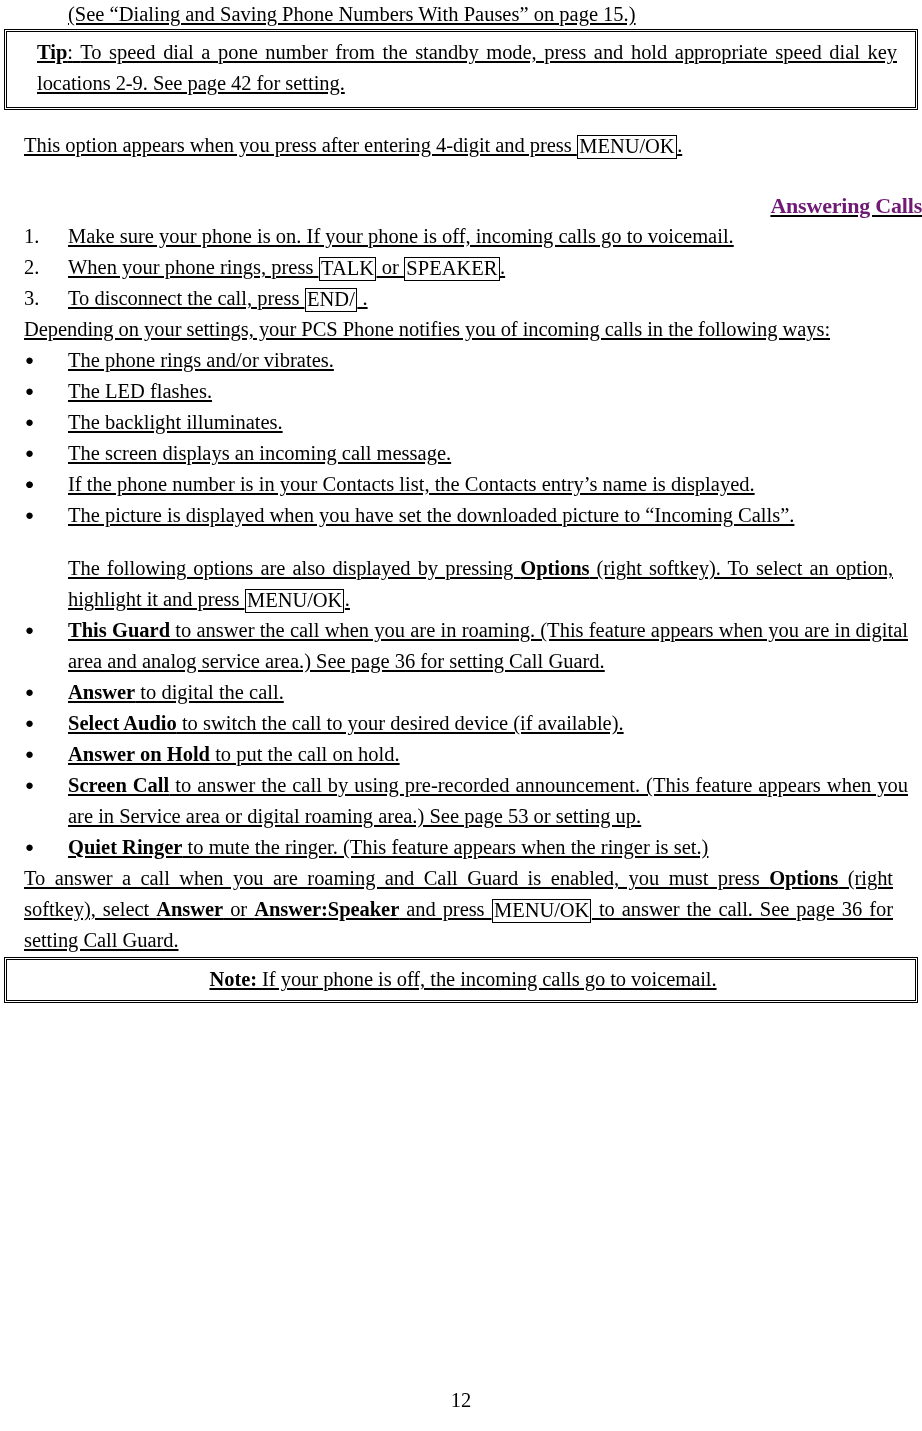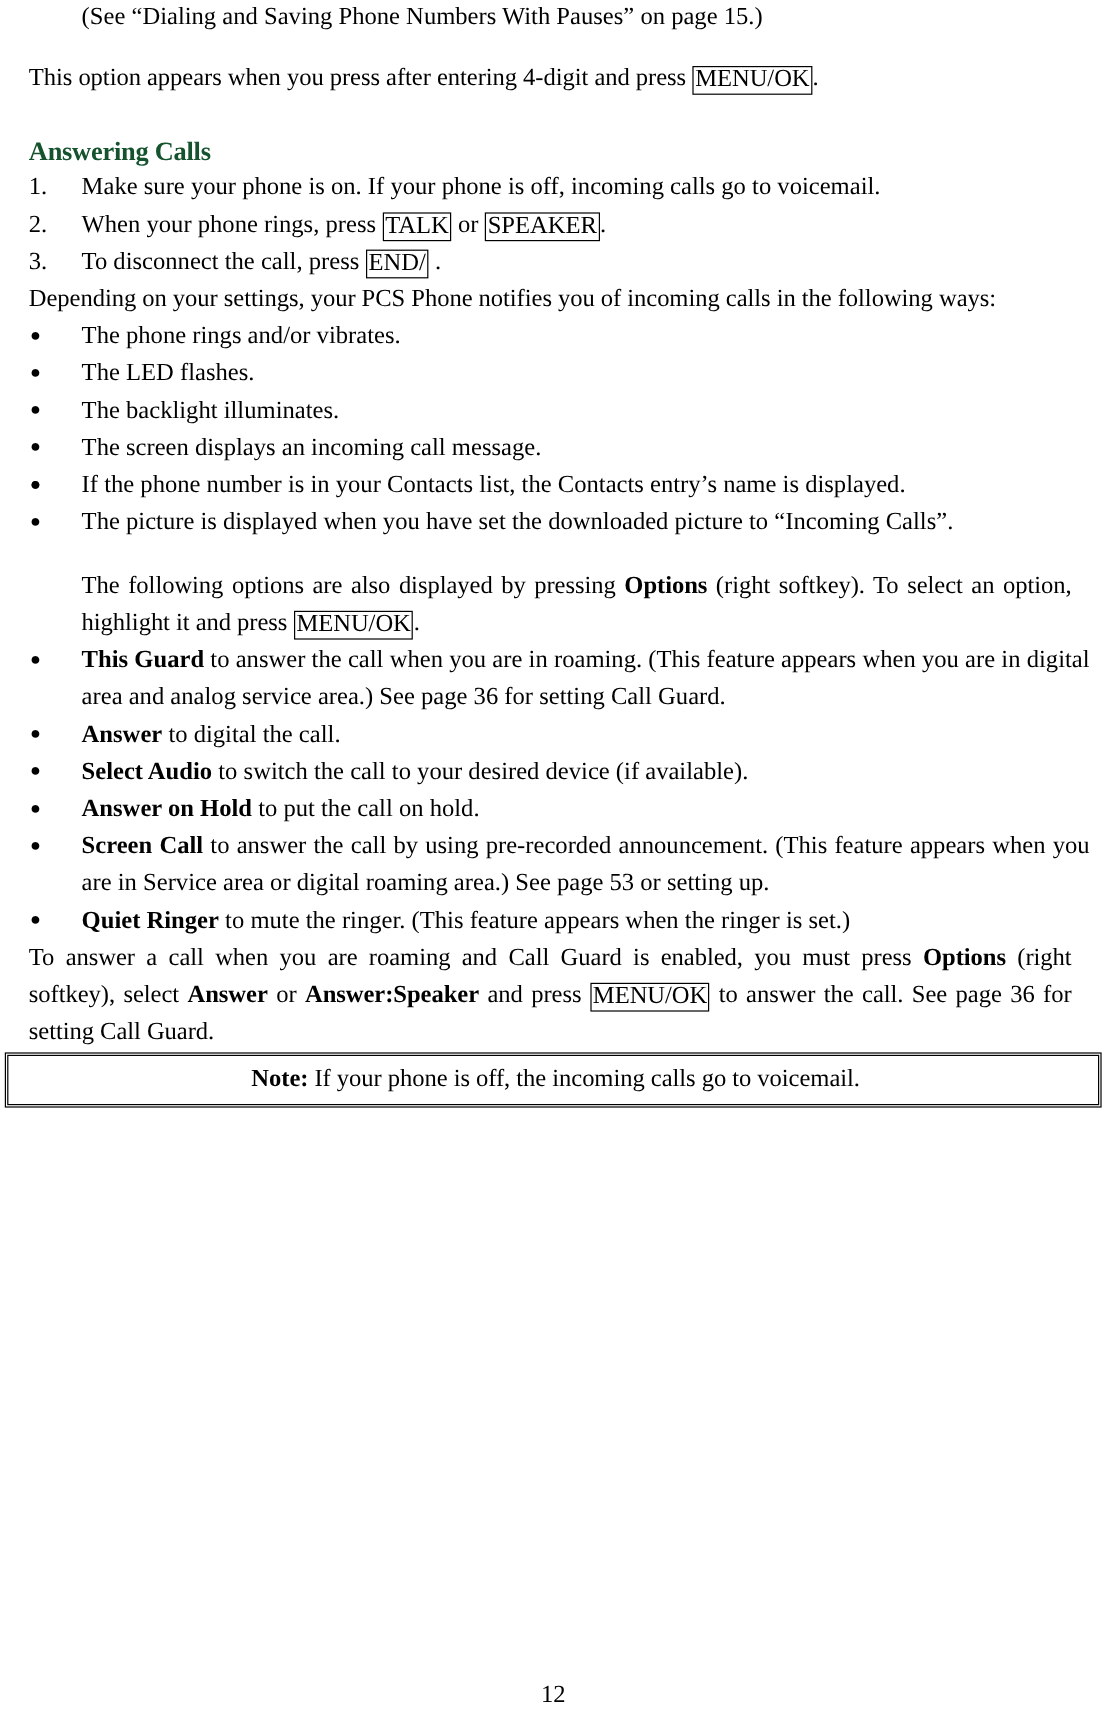--- a/index.html
+++ b/index.html
@@ -20,20 +20,21 @@
     background: #ffffff;
     box-sizing: border-box;
     overflow: hidden;
   }
   .content {
     position: absolute;
     left: 0;
     top: 0;
     width: 922px;
     padding: 0;
+    text-decoration: underline;
   }
 
   
   .para {
     font-size: 20.5px;
     line-height: 31px;
     text-align: justify;
     margin: 0;
     padding: 0 29px 0 24px;
     letter-spacing: -0.05px;
@@ -127,42 +128,45 @@
     vertical-align: -1px;
   }
 
   .b { font-weight: bold; }
 
   
   .page-number {
     position: absolute;
     left: 0;
     right: 0;
-    bottom: 6px;
+    bottom: 18px;
     text-align: center;
     font-size: 20.5px;
     line-height: 26px;
   }
 </style>
 </head>
 <body>
 
 <div class="page">
   <div class="content">
 
     <div class="caption-line">(See “Dialing and Saving Phone Numbers With Pauses” on page 15.)</div>
 
+    <div class="callout">
+      <div class="para"><span class="b">Tip</span><span>:</span> <span>To speed dial a pone number from the standby mode, press and hold appropriate speed dial key locations 2-9. See page 42 for setting.</span></div>
+    </div>
 
     <div class="spacer-md"></div>
 
     <div class="para para-left"><span>This option appears when you press after entering 4-digit and press </span><span class="keycap">MENU/OK</span><span>.</span></div>
 
     <div class="spacer-lg"></div>
 
-    <div class="section-heading" style="color:#14532d;">Answering Calls</div>
+    <div class="section-heading" style="color:#701a75;text-align:right;">Answering Calls</div>
 
     <ol class="num-list">
       <li class="num-item">
         <span class="num-marker">1.</span><span>Make sure your phone is on. If your phone is off, incoming calls go to voicemail.</span>
       </li>
       <li class="num-item">
         <span class="num-marker">2.</span><span>When your phone rings, press </span><span class="keycap">TALK</span><span> or </span><span class="keycap">SPEAKER</span><span>.</span>
       </li>
       <li class="num-item">
         <span class="num-marker">3.</span><span>To disconnect the call, press </span><span class="keycap">END/</span><span> .</span>

